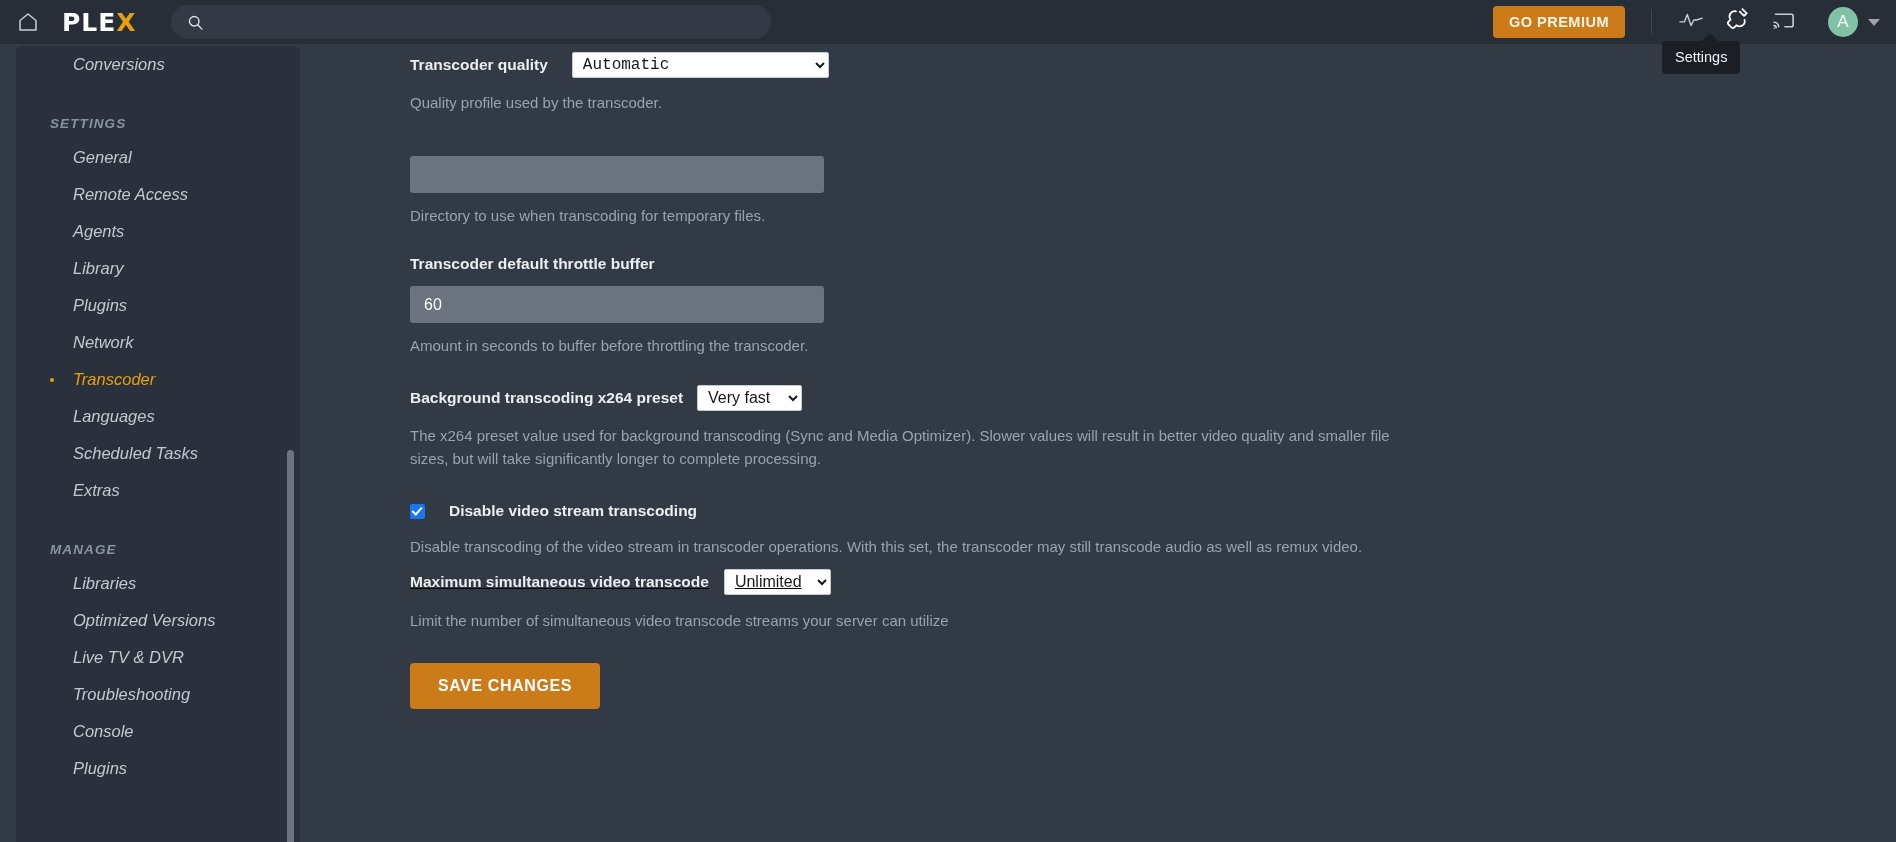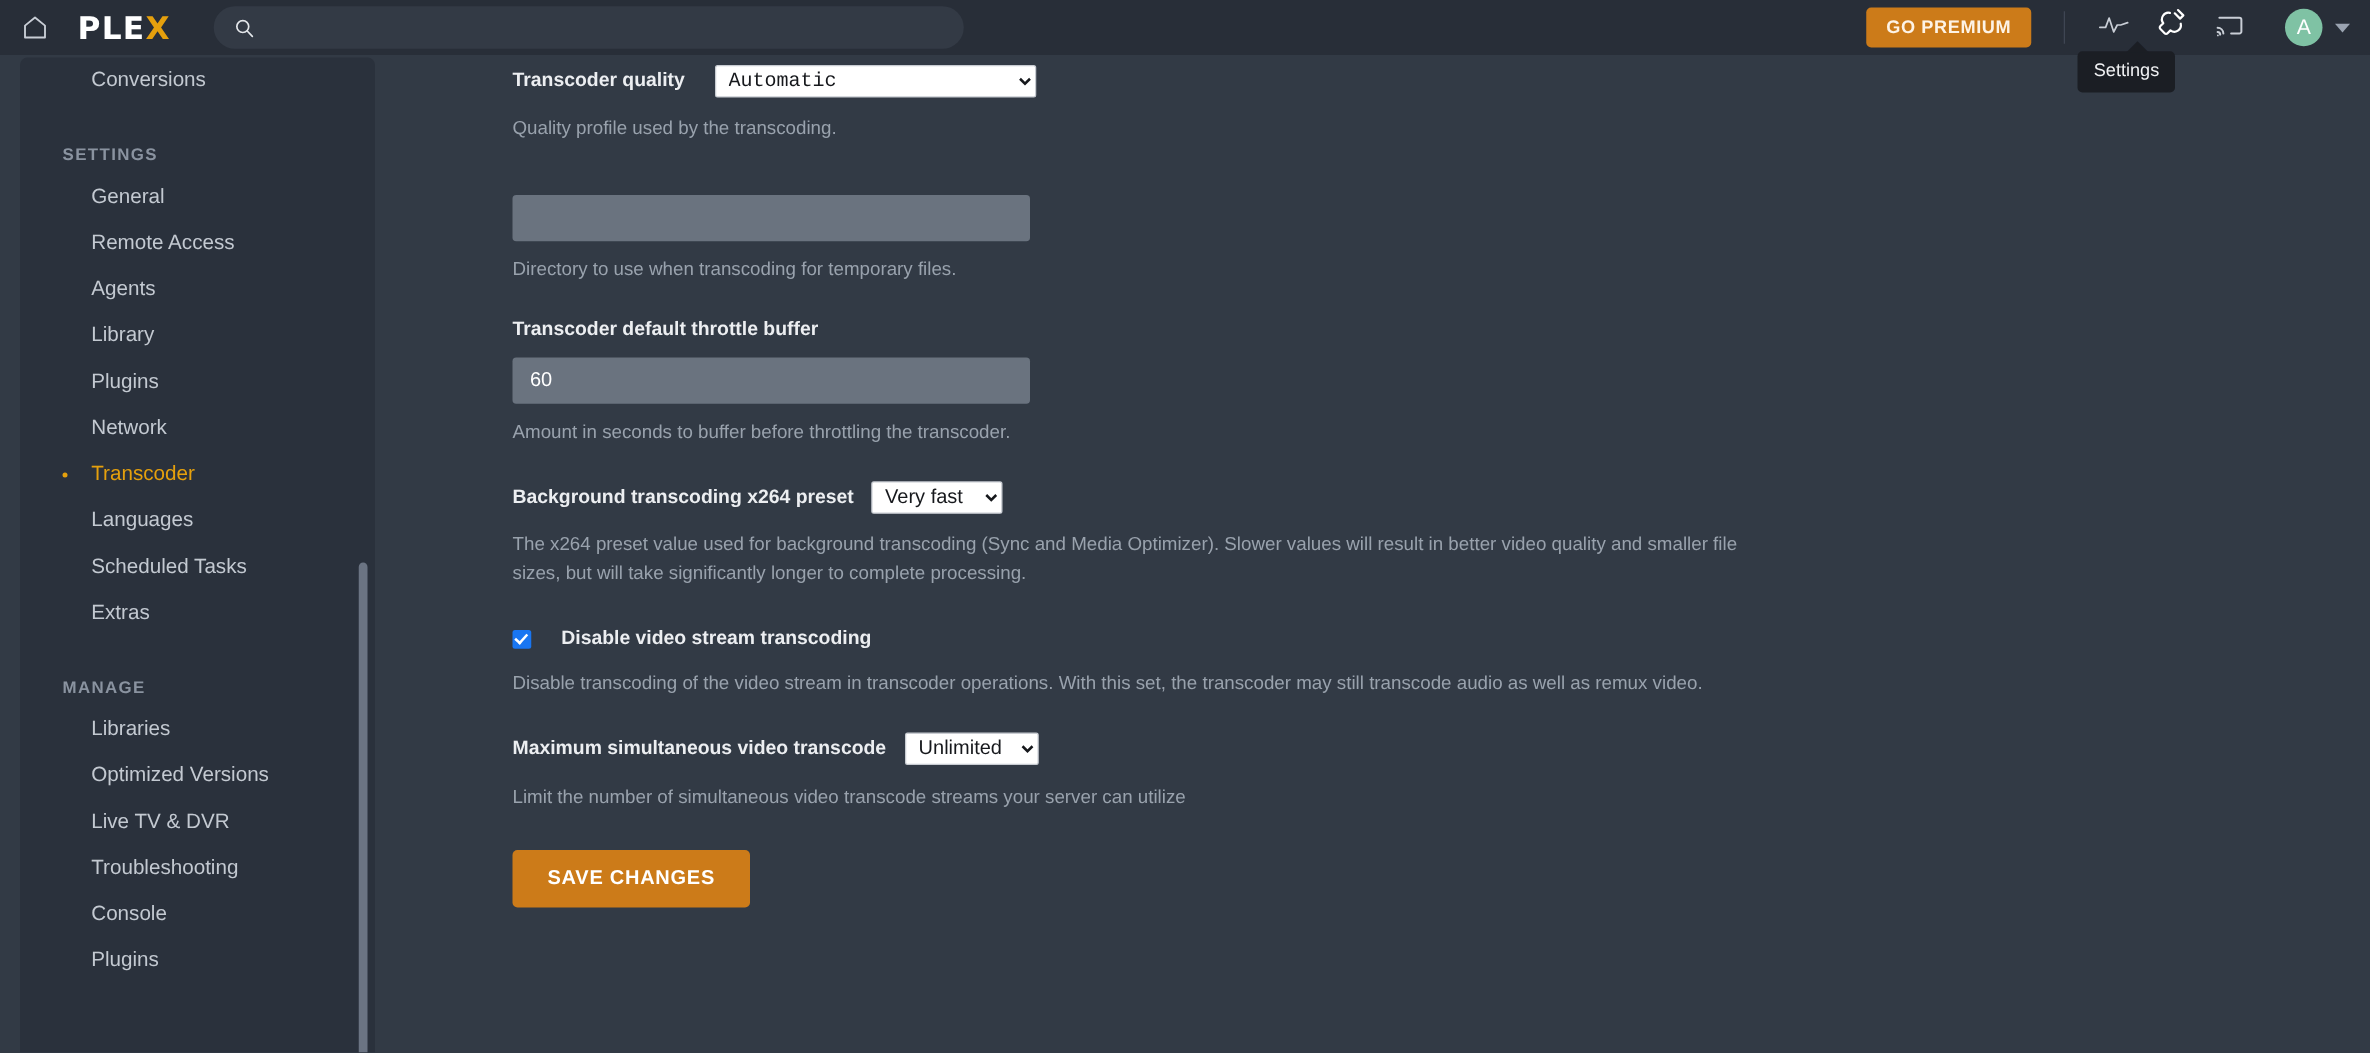--- a/index.html
+++ b/index.html
@@ -137,20 +137,21 @@
     width: 284px; height: 796px;
     background: #2a313c;
     border-radius: 6px 6px 0 0;
     overflow: hidden;
   }
   #sidebar-scroll {
     position: absolute;
     left: 0; top: 0;
     width: 284px; height: 796px;
     padding-top: 0px;
+    font-style: italic;
   }
   .nav-item {
     height: 37px;
     display: flex; align-items: center;
     padding-left: 57px;
     color: #c3c9d1;
     font-size: 16.5px;
     cursor: pointer;
     position: relative;
     font-family: "Liberation Sans", sans-serif;
@@ -424,21 +425,21 @@
   <div id="main">
     <div class="content-inner">
 
       
       <div class="field-row" style="margin-top:8px;">
         <span class="field-label">Transcoder quality</span>
         <select id="sel-quality" class="plex-select">
           <option>Automatic</option>
         </select>
       </div>
-      <div class="help-text" style="margin-top:13px;">Quality profile used by the transcoding.</div>
+      <div class="help-text" style="margin-top:13px;">Quality profile used by the transcoder.</div>
 
       
       <div style="margin-top:29px;">
         <input class="plex-input" type="text" style="margin-top: 13px;" value="" placeholder="">
       </div>
       <div class="help-text" style="margin-top:11px;">Directory to use when transcoding for temporary files.</div>
 
       
       <div style="margin-top:28px;">
         <div class="field-label">Transcoder default throttle buffer</div>
@@ -456,21 +457,21 @@
       <div class="help-text" style="margin-top:13px; max-width:1010px;">The x264 preset value used for background transcoding (Sync and Media Optimizer). Slower values will result in better video quality and smaller file sizes, but will take significantly longer to complete processing.</div>
 
       
       <div class="cb-row" style="margin-top:32px;">
         <span class="cb-box"></span>
         <span class="cb-label">Disable video stream transcoding</span>
       </div>
       <div class="help-text" style="margin-top:15px;">Disable transcoding of the video stream in transcoder operations. With this set, the transcoder may still transcode audio as well as remux video.</div>
 
       
-      <div class="field-row" style="margin-top:28px;">
+      <div class="field-row" style="margin-top:11px;text-decoration:underline;">
         <span class="field-label">Maximum simultaneous video transcode</span>
         <select id="sel-maxtranscode" class="plex-select">
           <option>Unlimited</option>
         </select>
       </div>
       <div class="help-text" style="margin-top:14px;">Limit the number of simultaneous video transcode streams your server can utilize</div>
 
       
       <button id="save-btn" style="margin-top:31px;">SAVE CHANGES</button>
     </div>

